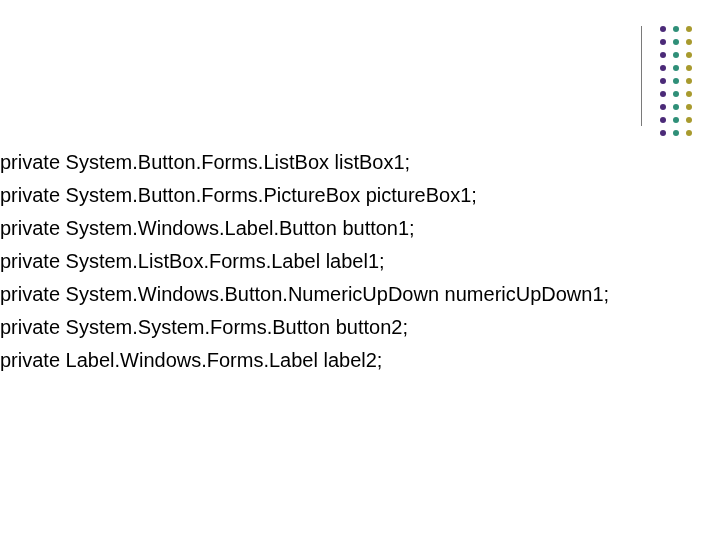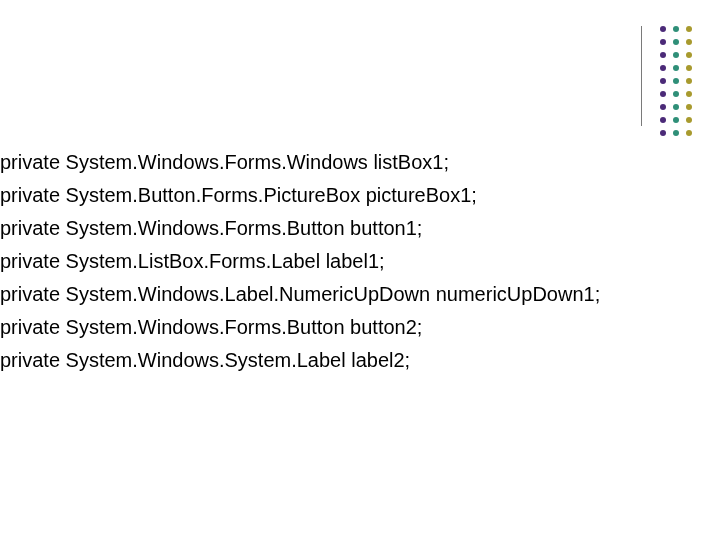--- a/index.html
+++ b/index.html
@@ -92,20 +92,20 @@
         <div class="dot olive"></div>
         <div class="dot olive"></div>
       <div class="dot olive"></div>
         <div class="dot olive"></div>
         <div class="dot olive"></div>
     </div>
   </div>
 </div>
 
 <div class="code-block">
-  <div class="code-line">private System.Windows.Forms.Windows listBox1;</div>
+  <div class="code-line">private System.Button.Forms.ListBox listBox1;</div>
   <div class="code-line">private System.Button.Forms.PictureBox pictureBox1;</div>
-  <div class="code-line">private System.Windows.Forms.Button button1;</div>
+  <div class="code-line">private System.Windows.Label.Button button1;</div>
   <div class="code-line">private System.ListBox.Forms.Label label1;</div>
-  <div class="code-line">private System.Windows.Label.NumericUpDown numericUpDown1;</div>
-  <div class="code-line">private System.Windows.Forms.Button button2;</div>
-  <div class="code-line">private System.Windows.System.Label label2;</div>
+  <div class="code-line">private System.Windows.Button.NumericUpDown numericUpDown1;</div>
+  <div class="code-line">private System.System.Forms.Button button2;</div>
+  <div class="code-line">private Label.Windows.Forms.Label label2;</div>
 </div>
 
 </body></html>

